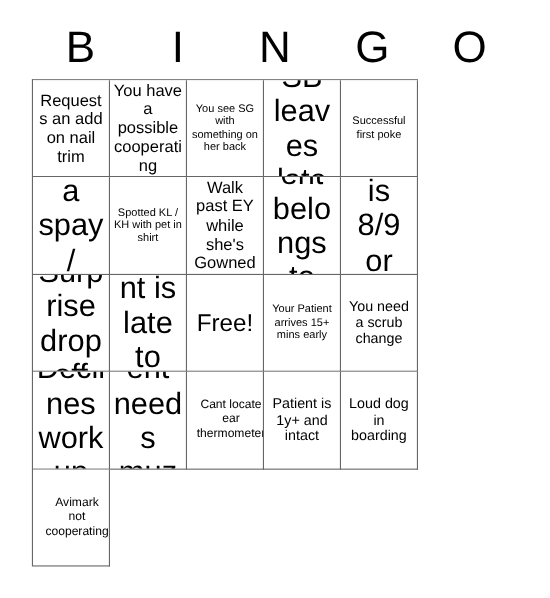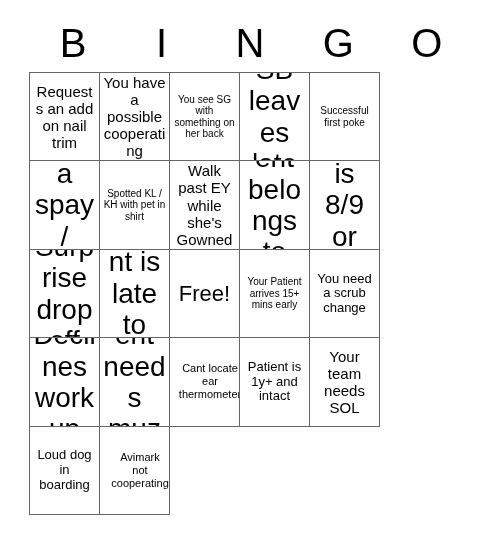--- a/index.html
+++ b/index.html
@@ -149,23 +149,20 @@
       </div>
       <div class="cell fs-xl">
         <span class="cell-text">Patient needs muzzle</span>
       </div>
       <div class="cell fs-xs">
         <span class="cell-text">Cant locate ear thermometer</span>
       </div>
       <div class="cell fs-lg">
         <span class="cell-text">Patient is 1y+ and intact</span>
       </div>
-      <div class="cell fs-md">
-        <span class="cell-text">Your team needs SOL</span>
-      </div>
       <div class="cell fs-lg">
         <span class="cell-text">Loud dog in boarding</span>
       </div>
       <div class="cell fs-xs">
         <span class="cell-text">Avimark not cooperating</span>
       </div>
     </div>
 
 </div>
 

